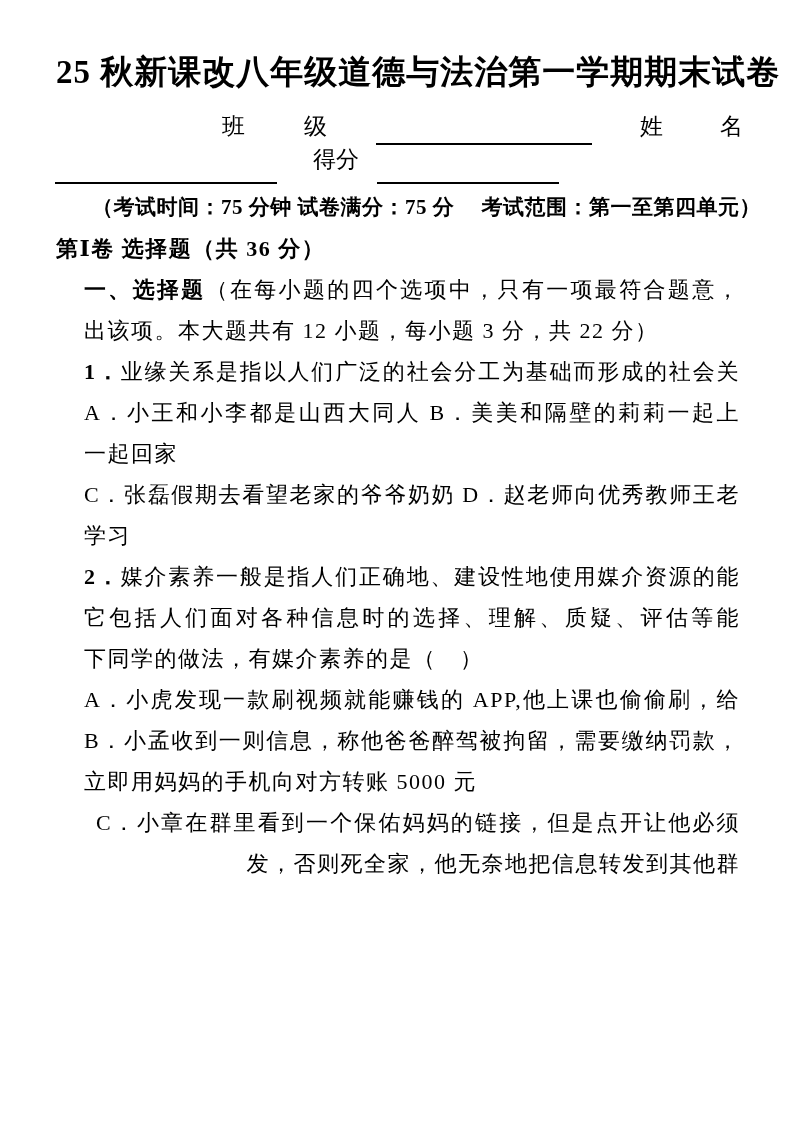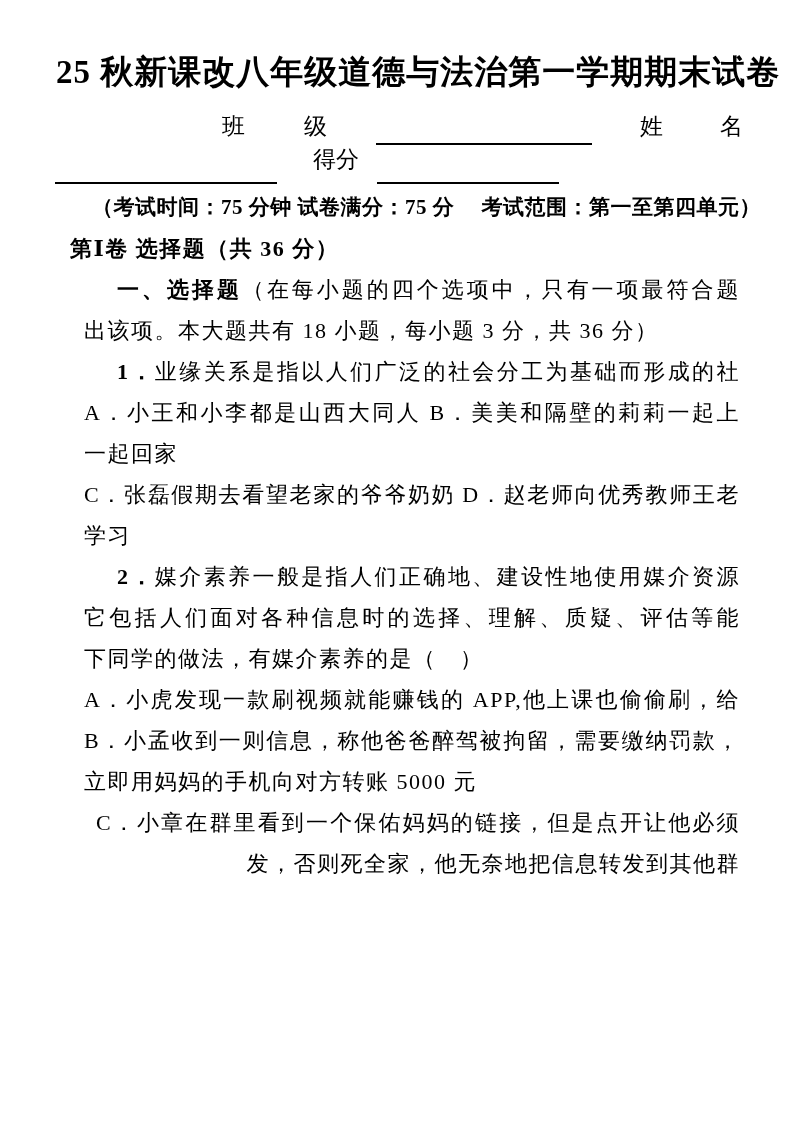--- a/index.html
+++ b/index.html
@@ -61,30 +61,29 @@
     line-height: 41px;
     font-size: 22px;
     letter-spacing: 1.5px;
     padding-left: 28px;
     white-space: nowrap;
     overflow: hidden;
   }
   .line.heading {
     padding-left: 0;
     font-weight: bold;
-    margin-left: 14px;
   }
   .line.j {
     text-align: justify;
     text-align-last: justify;
     white-space: normal;
   }
   .line.ind-c  { padding-left: 40px; }
   .line.ind-c2 { padding-left: 34px; text-align: right; }
-  .b { font-weight: bold; margin-left: 33px; }
+  .b { font-weight: bold; }
 </style>
 </head>
 <body>
 
 <div class="sheet">
 
   <div class="doc-title">25 秋新课改八年级道德与法治第一学期期末试卷</div>
 
   <span class="hdr-label" style="top:111px; left:222px;">班</span>
   <span class="hdr-label" style="top:111px; left:304px;">级</span>
@@ -95,21 +94,21 @@
   <span class="blank-line" style="top:152px; left:55px; width:222px;"></span>
   <span class="hdr-label" style="top:144px; left:313px;">得分</span>
   <span class="blank-line" style="top:152px; left:377px; width:182px;"></span>
 
   <div class="exam-info">（考试时间：75 分钟 试卷满分：75 分　 考试范围：第一至第四单元）</div>
 
   <div class="body-block">
     <div class="line heading">第Ⅰ卷 选择题（共 36 分）</div>
 
     <div class="line j"><span class="b">一、选择题</span><span>（在每小题的四个选项中，只有一项最符合题意，请选</span></div>
-    <div class="line">出该项。本大题共有 18 小题，每小题 3 分，共 36 分）</div>
+    <div class="line">出该项。本大题共有 12 小题，每小题 3 分，共 22 分）</div>
 
     <div class="line j"><span class="b">1．</span><span>业缘关系是指以人们广泛的社会分工为基础而形成的社会关系。</span></div>
     <div class="line j">A．小王和小李都是山西大同人 B．美美和隔壁的莉莉一起上学，</div>
     <div class="line">一起回家</div>
     <div class="line j">C．张磊假期去看望老家的爷爷奶奶 D．赵老师向优秀教师王老师</div>
     <div class="line">学习</div>
 
     <div class="line j"><span class="b">2．</span><span>媒介素养一般是指人们正确地、建设性地使用媒介资源的能力。</span></div>
     <div class="line j">它包括人们面对各种信息时的选择、理解、质疑、评估等能力。以</div>
     <div class="line">下同学的做法，有媒介素养的是（　）</div>

